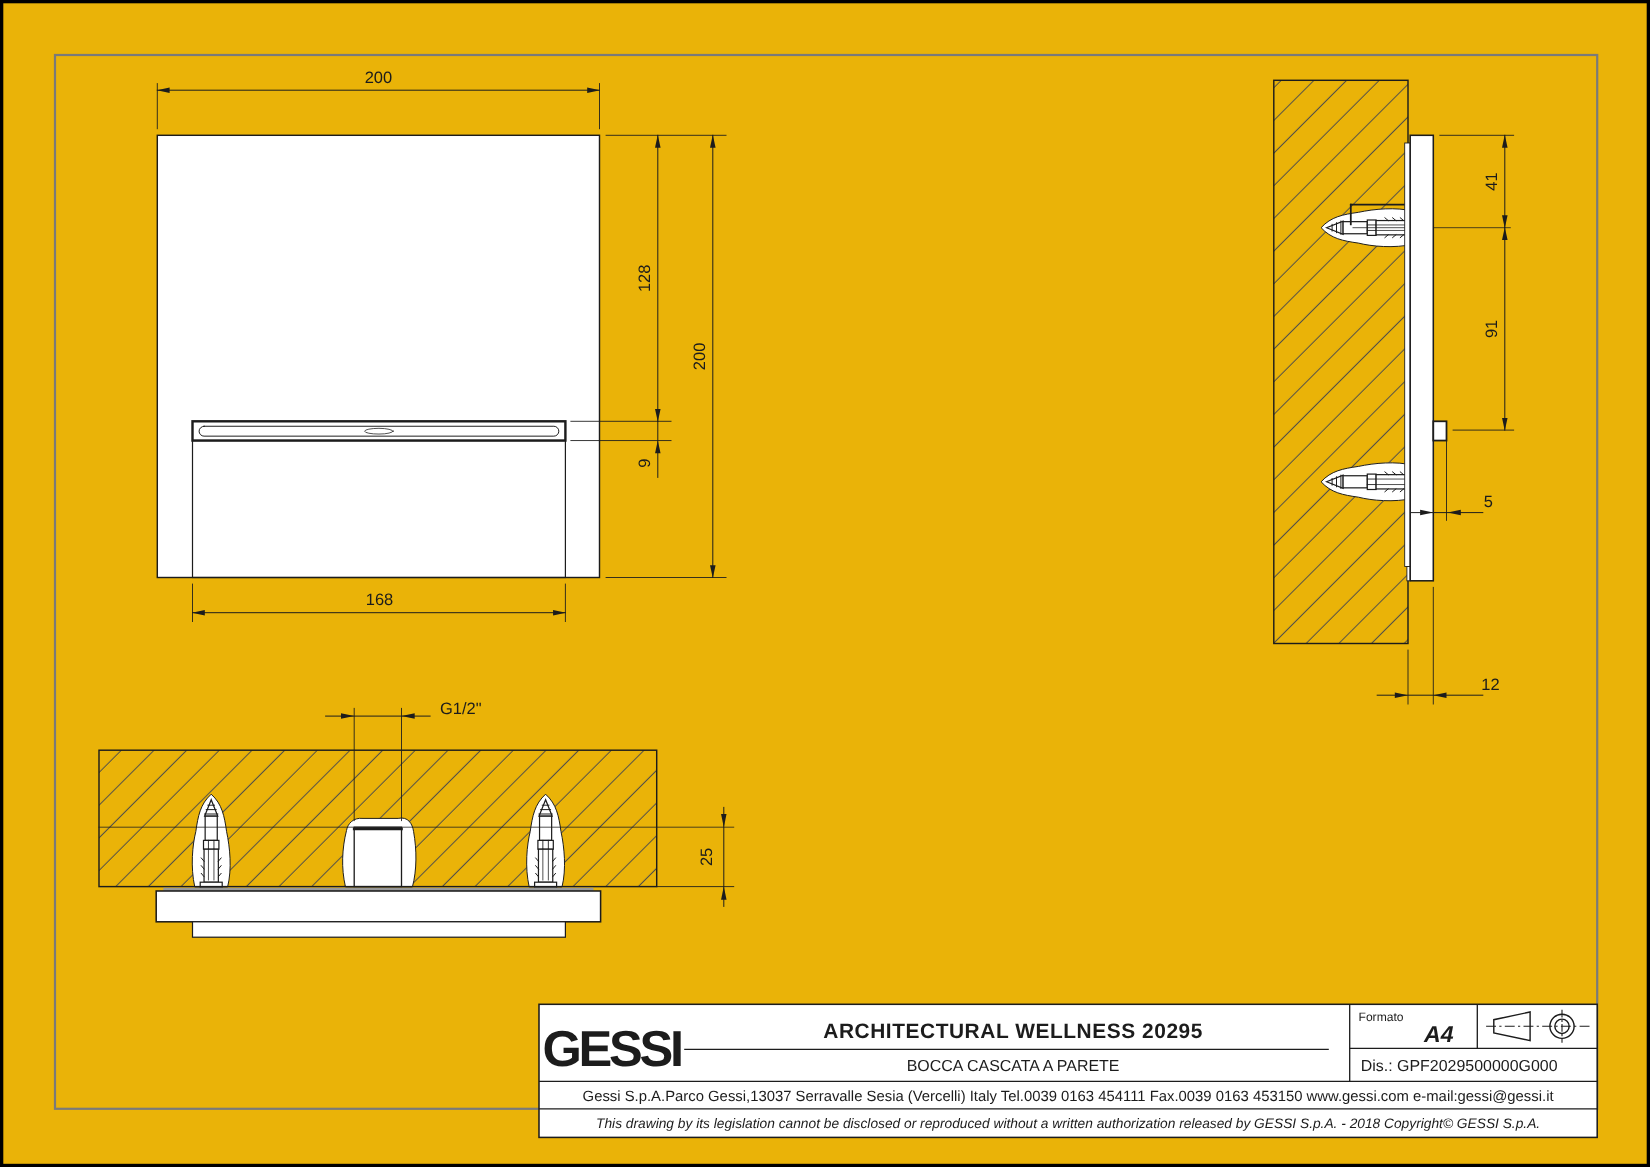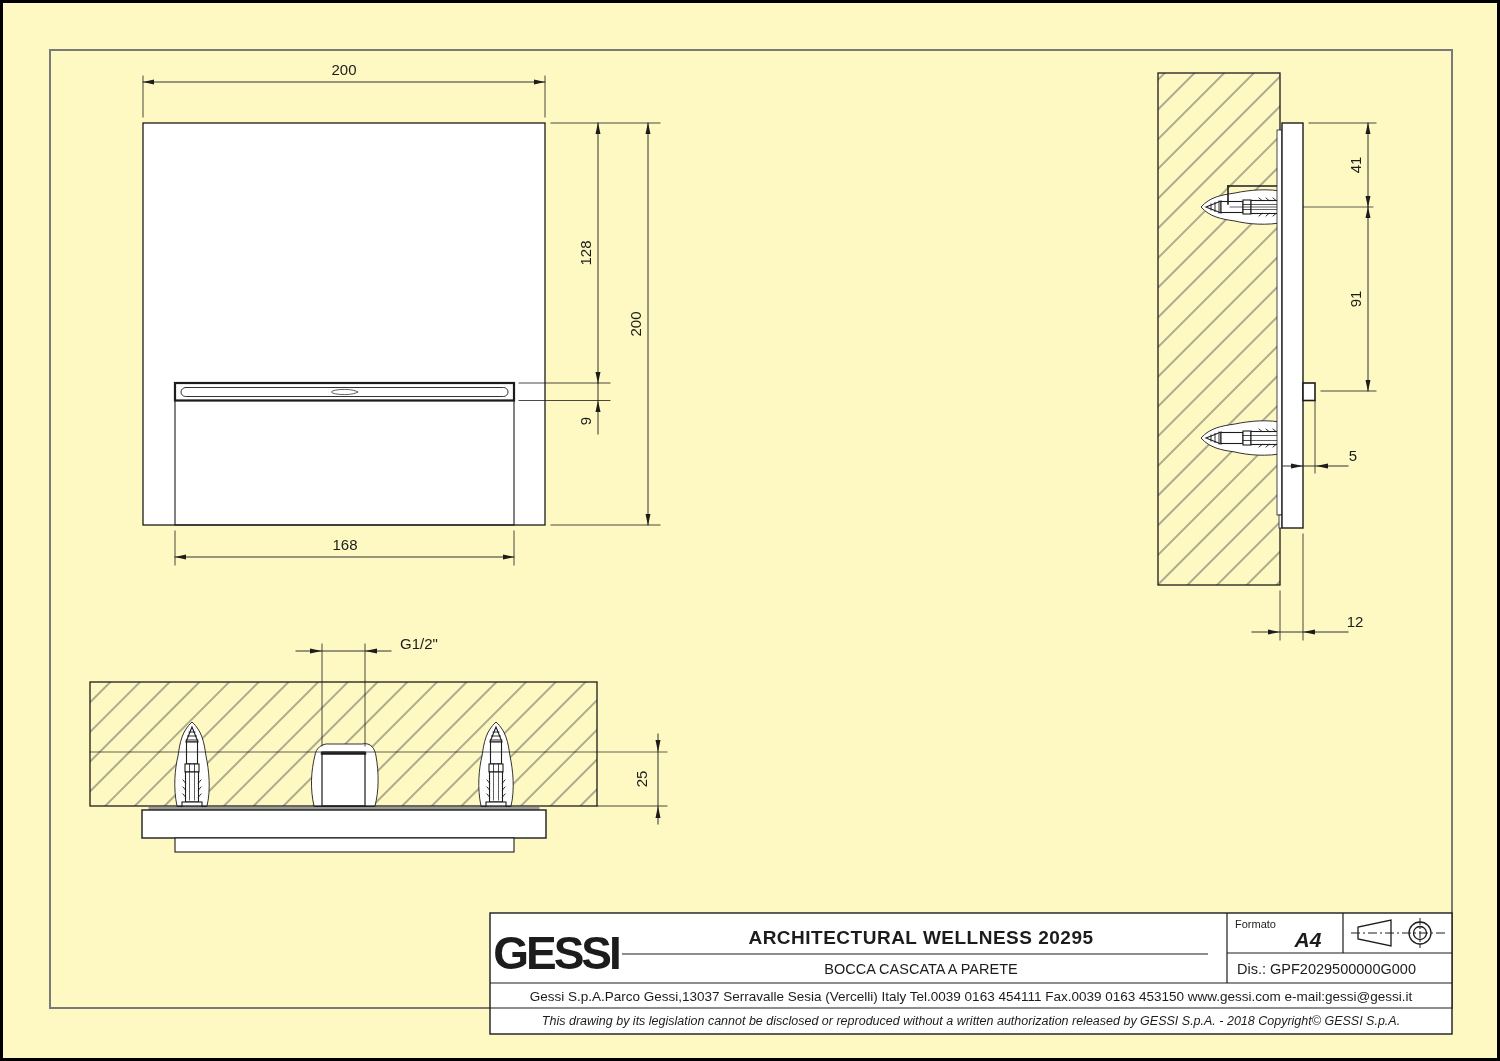--- a/index.html
+++ b/index.html
@@ -1,18 +1,18 @@
 <!DOCTYPE html>
 <html><head>
 <meta charset="utf-8">
 <style>
   html,body{margin:0;padding:0;background:#ffffff;}
   .page{
     position:relative;width:1500px;height:1061px;box-sizing:border-box;
-    border:3px solid #000;background:#fef9c3;overflow:hidden;
+    border:3px solid #000;background:#eab308;overflow:hidden;
     font-family:"Liberation Sans", sans-serif;
   }
   svg{display:block;}
   svg text{fill:#1c1c1c;font-family:"Liberation Sans", sans-serif;}
   .dimtxt{font-size:15px;}
   .tb-title{font-size:19px;font-weight:bold;letter-spacing:.5px;}
   .tb-sub{font-size:14.5px;}
   .tb-small{font-size:11px;}
   .tb-a4{font-size:21px;font-weight:bold;font-style:italic;}
   .tb-dis{font-size:14.5px;}

